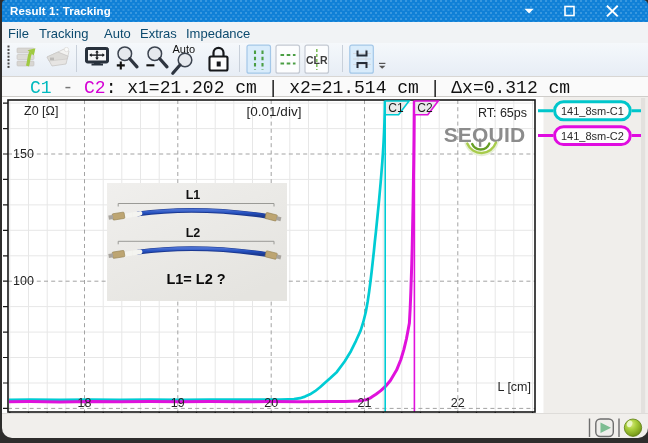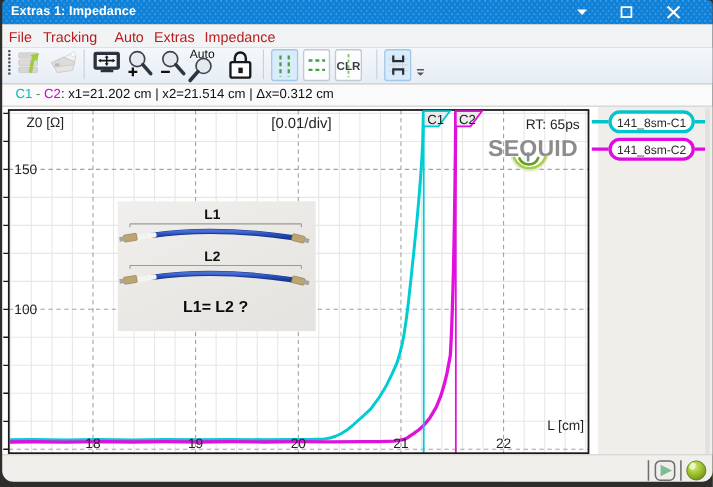--- a/index.html
+++ b/index.html
@@ -9,40 +9,40 @@
   
   #titlebar{left:0;top:0;width:648px;height:22px;background:#0f80d7;}
   #titledots{left:0;top:0;width:648px;height:22px;
     background-image:radial-gradient(circle at 1px 1px, rgba(150,205,240,.38) 0.6px, transparent 1.2px),
                      radial-gradient(circle at 1px 1px, rgba(150,205,240,.3) 0.6px, transparent 1.2px);
     background-size:5px 6px, 5px 6px;
     background-position:0 0, 2.5px 3px;}
   #title{left:10px;top:0;height:22px;line-height:23px;color:#fff;font-size:11.5px;font-weight:700;letter-spacing:.1px;}
   
   #menubar{left:0;top:22px;width:648px;height:21px;background:#f1f3f5;}
-  .menuitem{position:absolute;top:0;height:21px;line-height:24px;font-size:13px;color:#b91c1c;}
+  .menuitem{position:absolute;top:0;height:21px;line-height:24px;font-size:13px;color:#0c4a6e;}
   
   #toolbar{left:0;top:43px;width:648px;height:33px;background:#edf2f8;}
   
   #infobar{left:0;top:76px;width:648px;height:21px;background:#fafafa;
            border-top:1px solid #d8d6d3;border-bottom:1px solid #cfcdca;box-sizing:border-box;}
-  #infotext{left:14px;top:2px;font-size:12px;color:#111;}
+  #infotext{left:30px;top:2px;font-size:18px;color:#111;font-family:Liberation Mono, monospace;}
   
   #chartwrap{left:0;top:97px;width:648px;height:316px;background:#fff;}
   
   #statusbar{left:0;top:413px;width:648px;height:30px;background:#f1efec;border-top:1px solid #dedcd9;box-sizing:border-box;}
   
   #frame{left:1.5px;top:0;width:646.5px;height:438px;border-radius:4px 5px 10px 10px;
          box-shadow:0 0 0 40px #2e2d2c;pointer-events:none;}
 </style>
 </head>
 <body>
   <div class="abs" id="titlebar"></div>
   <div class="abs" id="titledots"></div>
-  <div class="abs" id="title">Extras 1: Impedance</div>
+  <div class="abs" id="title">Result 1: Tracking</div>
   <svg class="abs" id="titleglyphs" style="left:0;top:0" width="648" height="22">
     <polygon points="524.5,8.7 533.7,8.7 529.1,13.6" fill="#fff"></polygon>
     <rect x="565" y="6.5" width="9" height="9" fill="none" stroke="#fff" stroke-width="1.6"></rect>
     <path d="M606.9,5.8 L617.7,16.4 M617.7,5.8 L606.9,16.4" stroke="#fff" stroke-width="1.9"></path>
   </svg>
 
   <div class="abs" id="menubar">
     <span class="menuitem" style="left:8px">File</span>
     <span class="menuitem" style="left:39px">Tracking</span>
     <span class="menuitem" style="left:104px">Auto</span>

